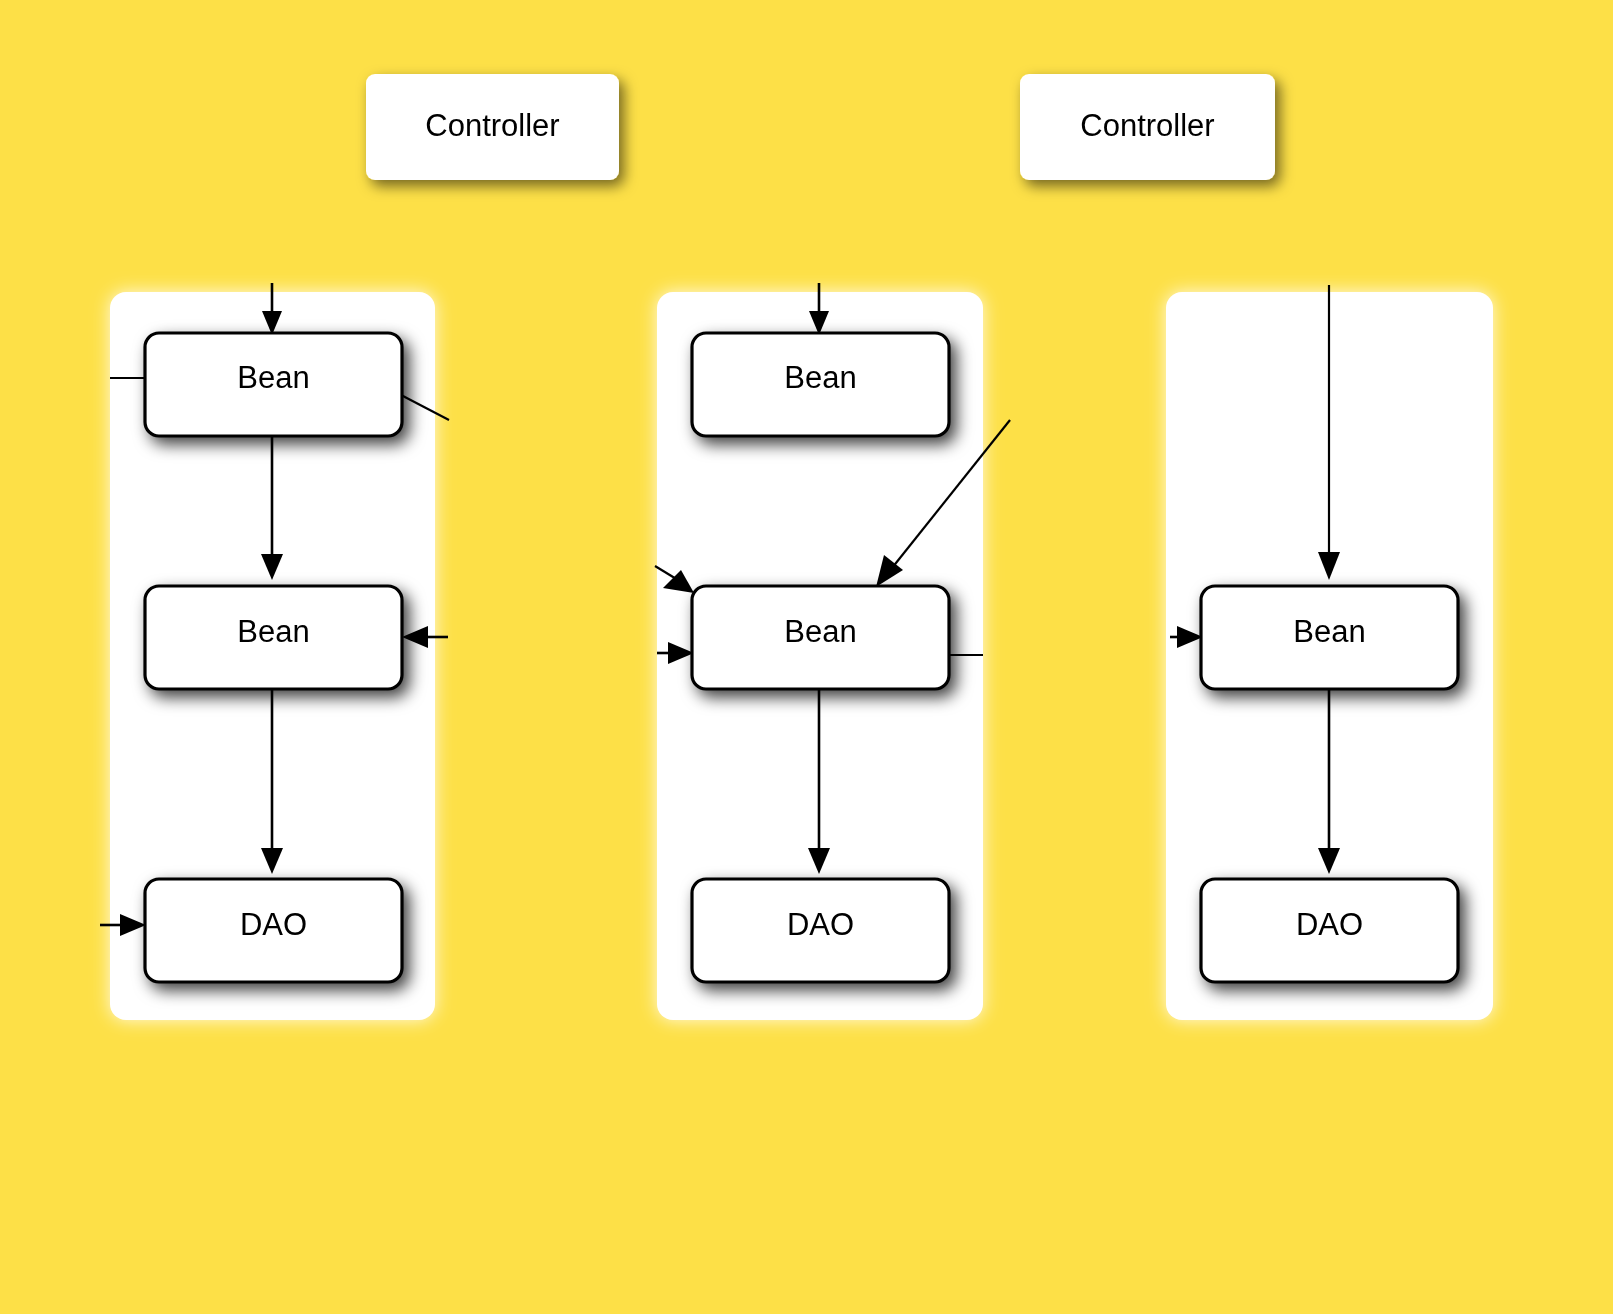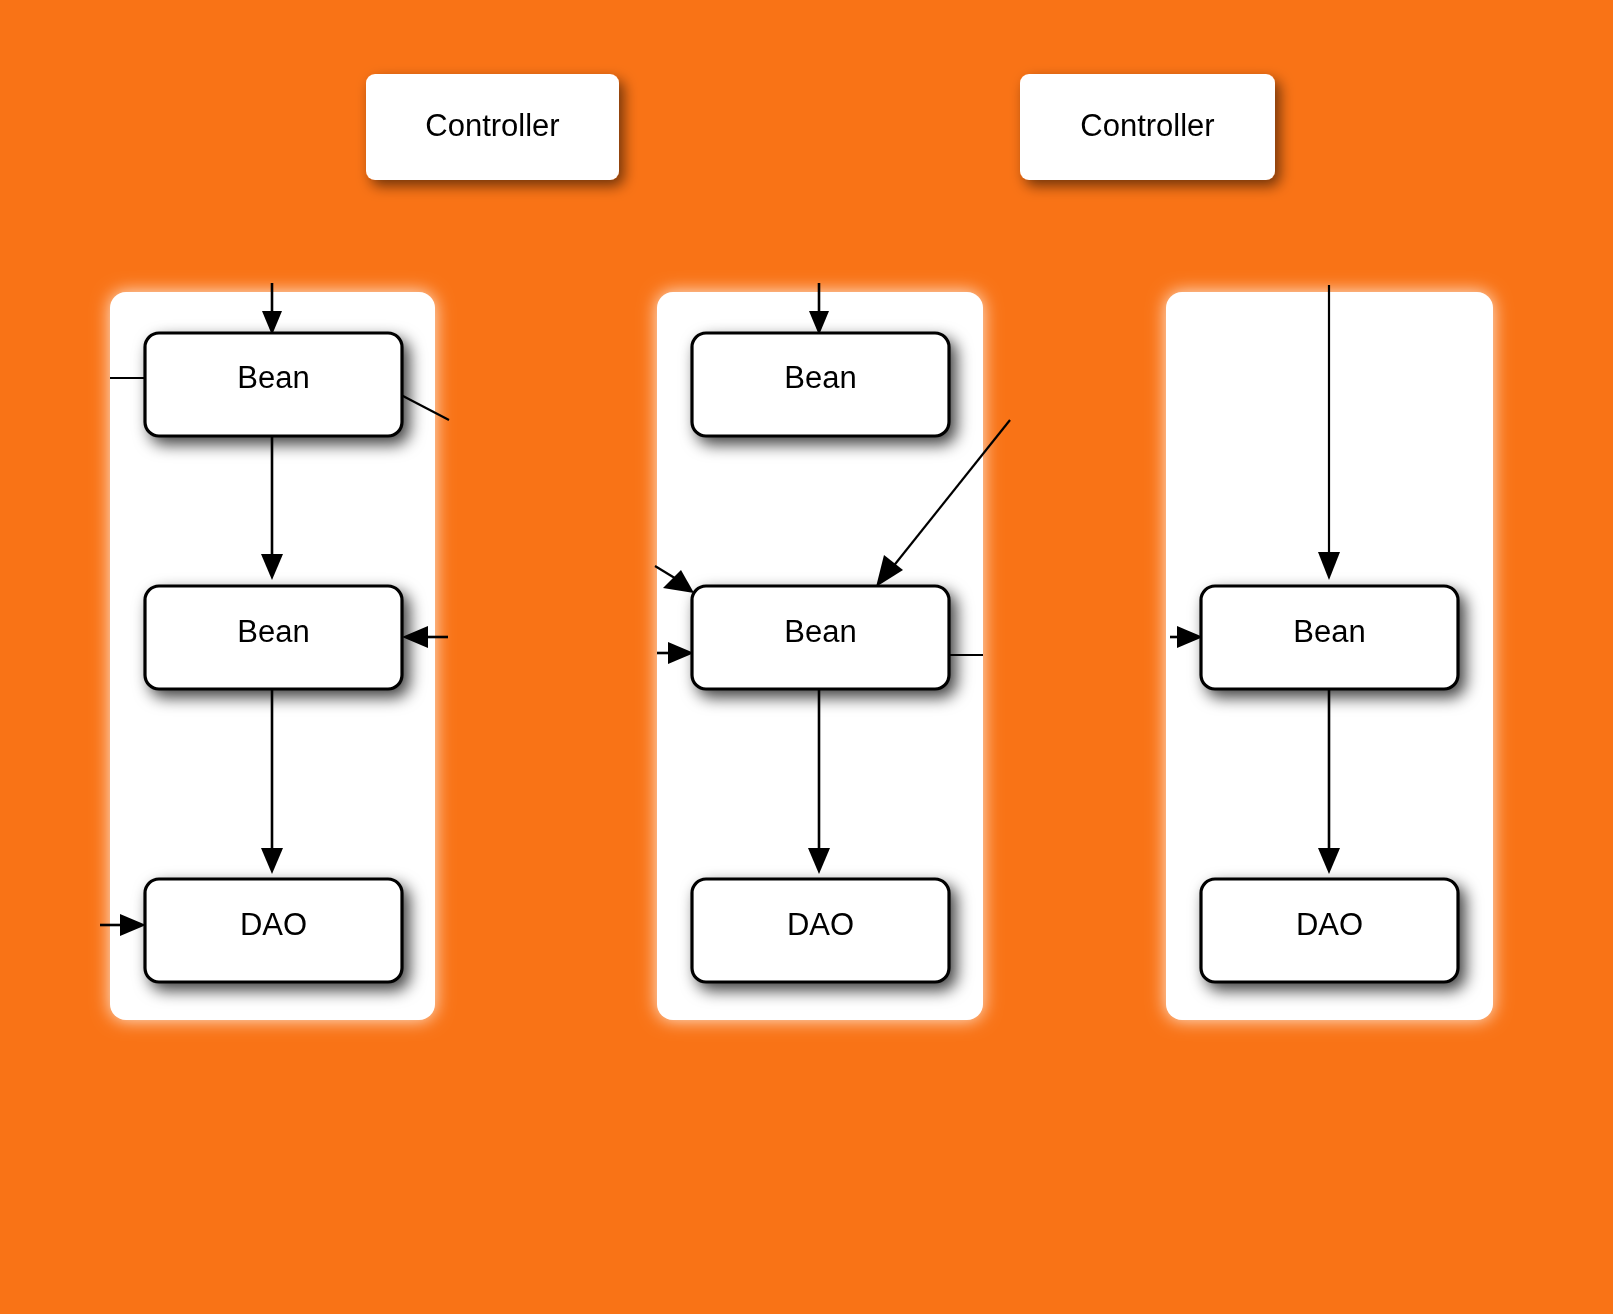--- a/index.html
+++ b/index.html
@@ -4,21 +4,21 @@
 <style>
   html, body {
     margin: 0;
     padding: 0;
     background: #000000;
   }
   #canvas {
     position: relative;
     width: 1613px;
     height: 1314px;
-    background: #f97316;
+    background: #fde047;
     overflow: hidden;
     font-family: "Liberation Sans", sans-serif;
   }
   svg#diagram {
     position: absolute;
     left: 0;
     top: 0;
     width: 1613px;
     height: 1314px;
     display: block;

